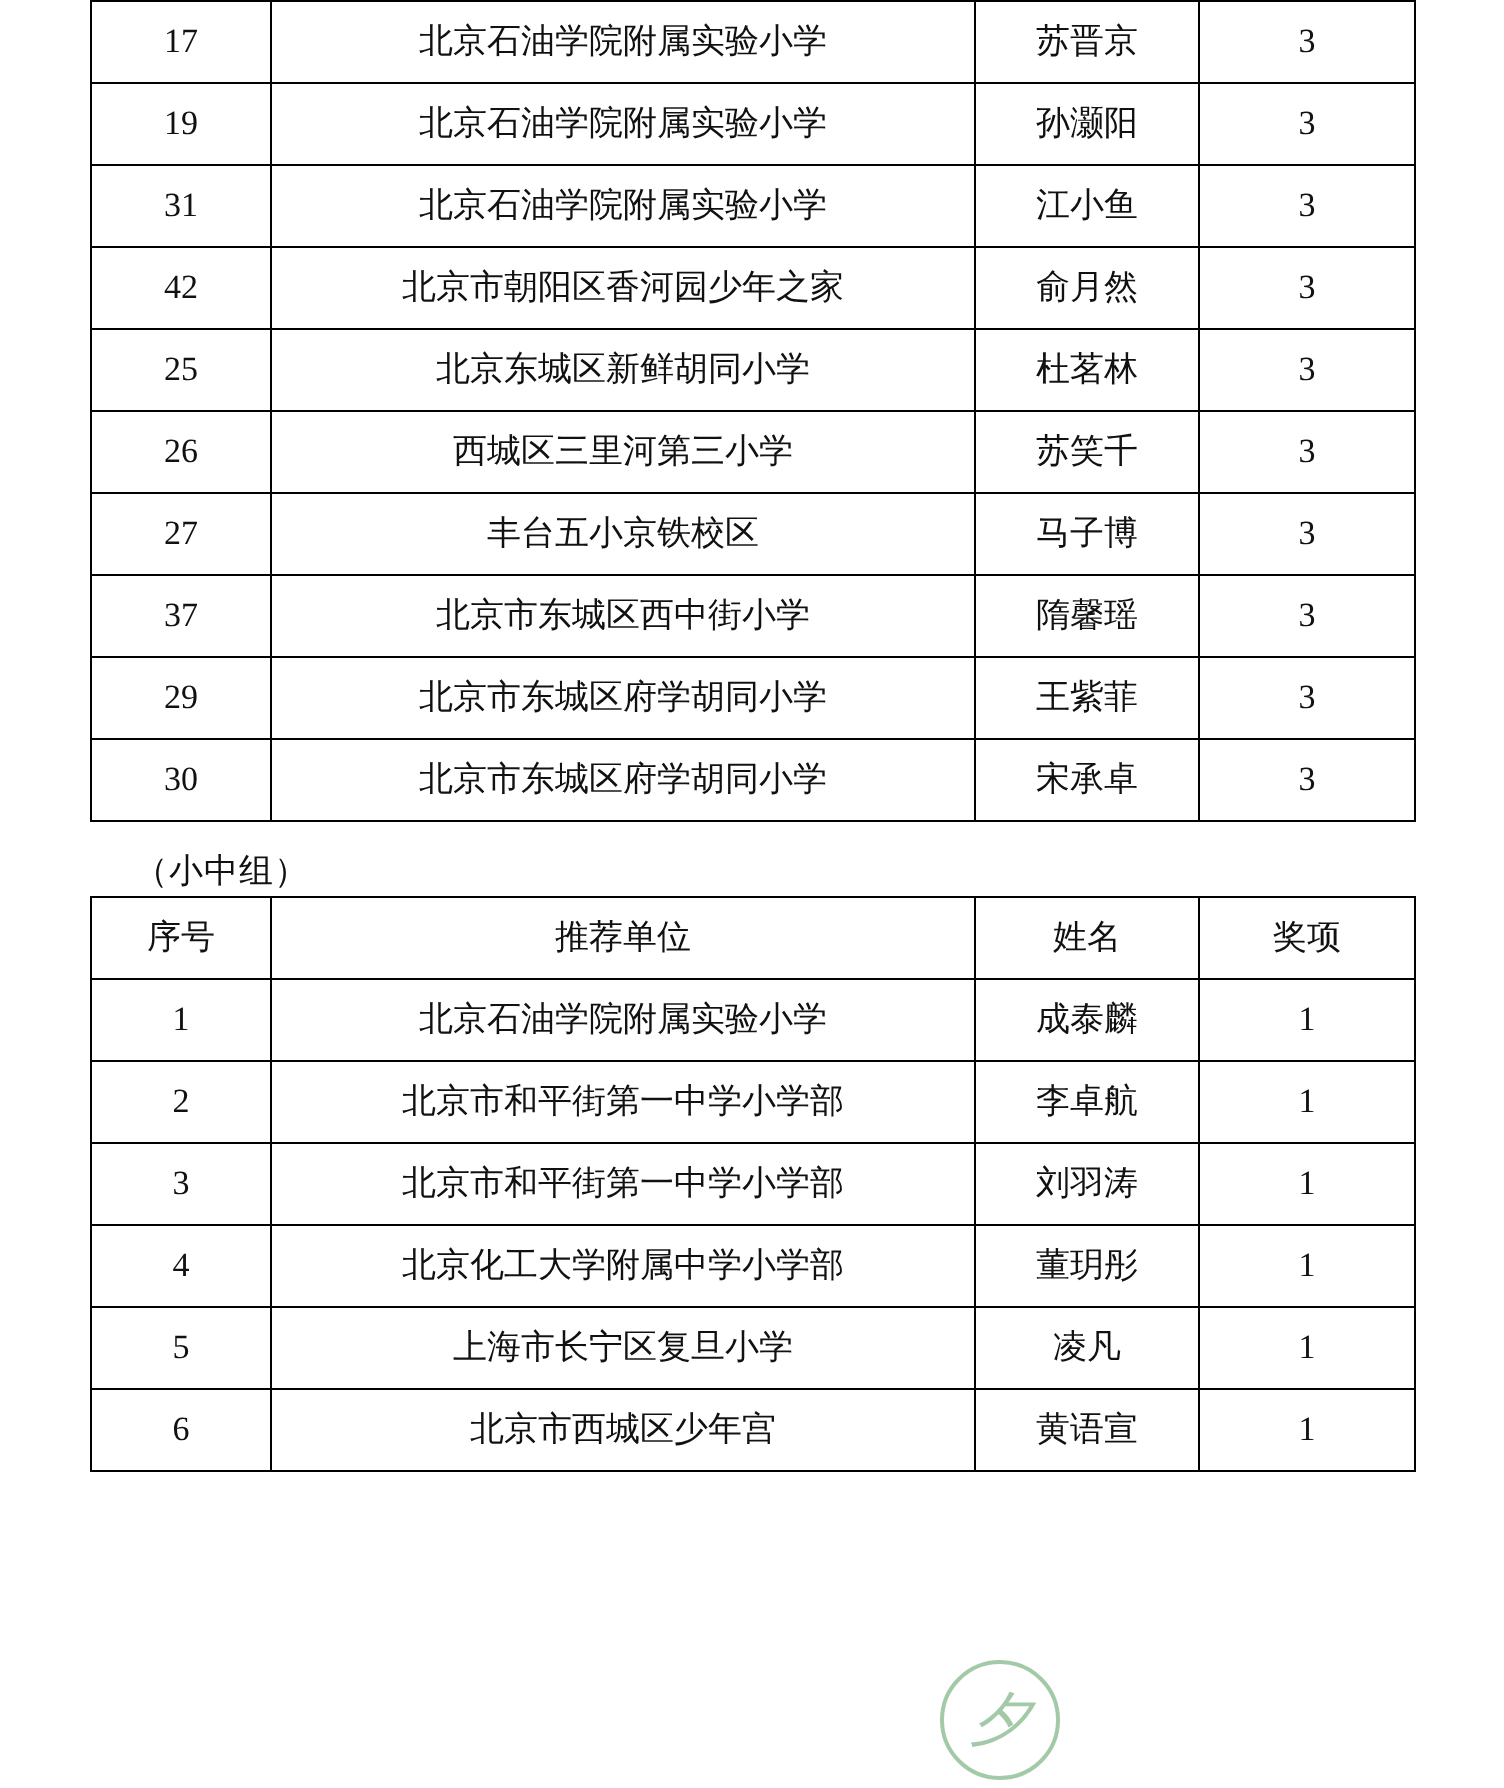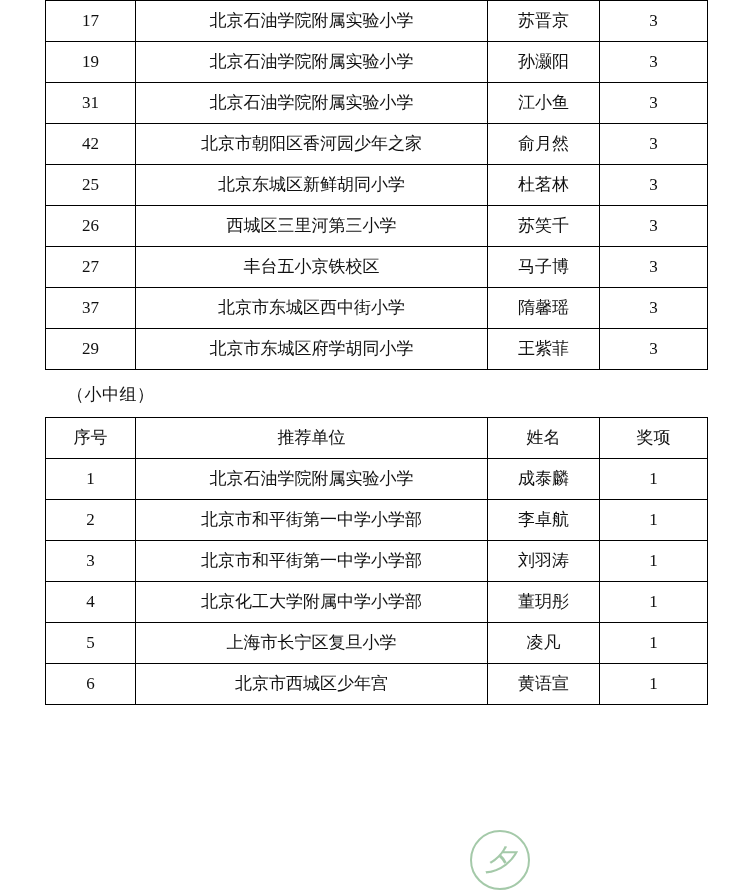--- a/index.html
+++ b/index.html
@@ -45,21 +45,21 @@
 
   .first-table {
     margin-top: 0;
     border-top: 0;
   }
   .first-table tr:first-child td {
     border-top: 1px solid #000;
   }
   .group-label {
     font-size: 17px;
-    margin: 13px 0 11px 22px;
+    margin: 13px 0 1px 22px;
     letter-spacing: 0.5px;
   }
   .watermark {
     position: absolute;
     right: 222px;
     bottom: 4px;
     width: 56px;
     height: 56px;
     border: 2px solid #5b9e63;
     border-radius: 50%;
@@ -134,20 +134,26 @@
           <td>北京市东城区西中街小学</td>
           <td>隋馨瑶</td>
           <td>3</td>
         </tr>
         <tr>
           <td>29</td>
           <td>北京市东城区府学胡同小学</td>
           <td>王紫菲</td>
           <td>3</td>
         </tr>
+        <tr>
+          <td>30</td>
+          <td>北京市东城区府学胡同小学</td>
+          <td>宋承卓</td>
+          <td>3</td>
+        </tr>
       </tbody>
   </table>
 
   <div class="group-label">（小中组）</div>
 
   <table class="doc-table second-table">
     <colgroup>
       <col class="col-no">
         <col class="col-unit">
         <col class="col-name">

